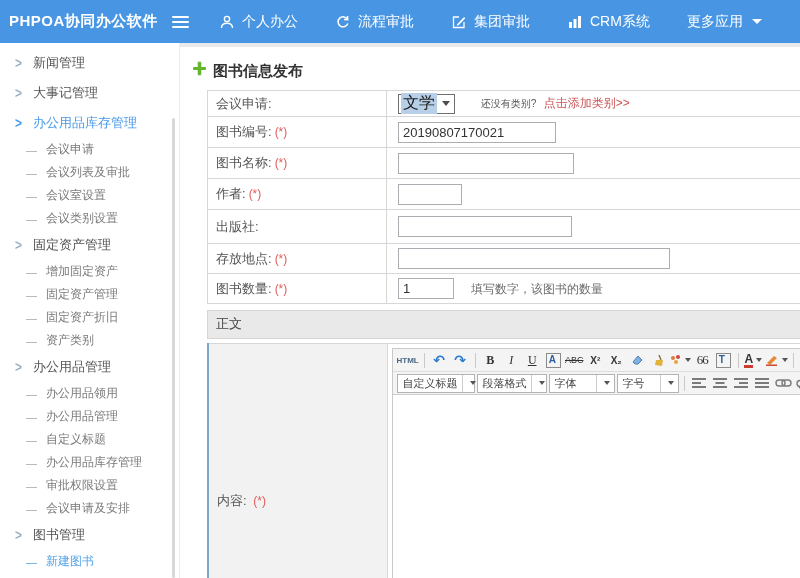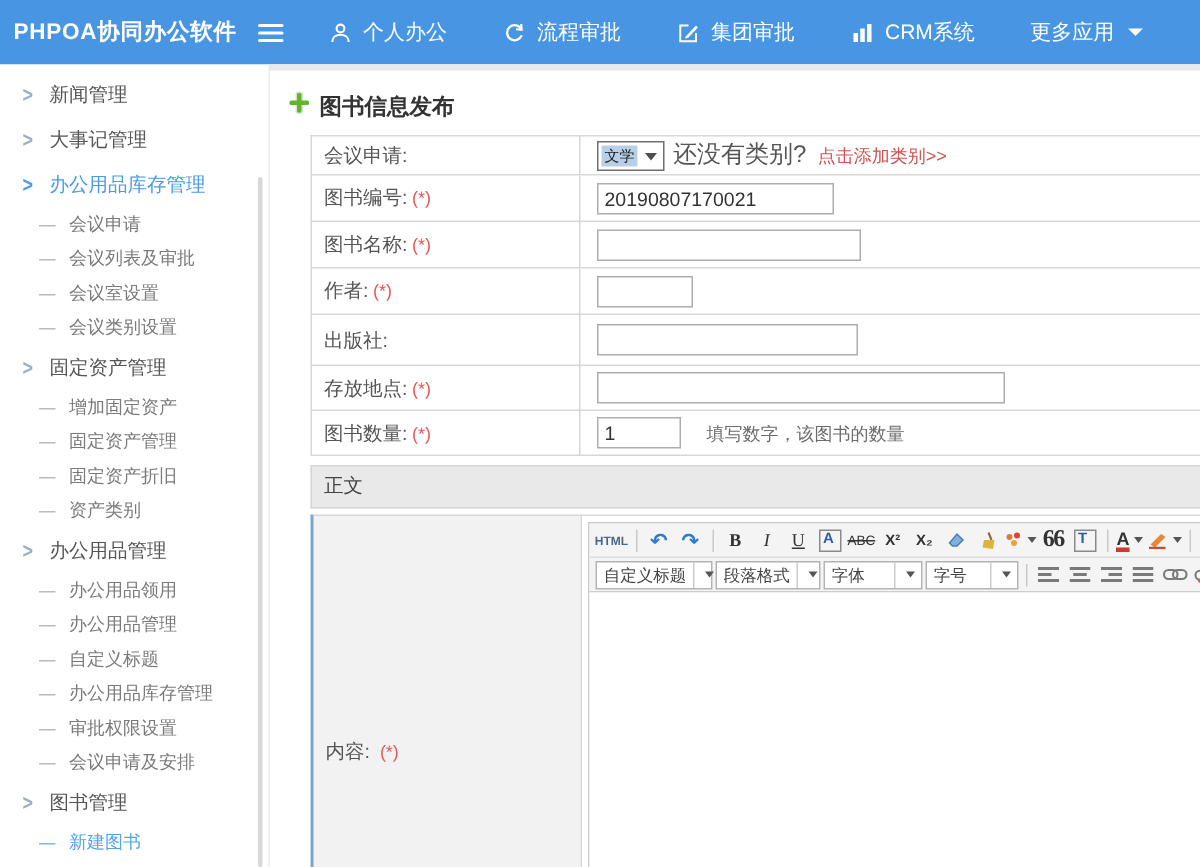--- a/index.html
+++ b/index.html
@@ -43,25 +43,25 @@
   .form-table { border-collapse:collapse; table-layout:fixed; width:620px; margin:11px 0 0 27px; }
   .form-table td { border:1px solid #d7d7d7; font-size:13px; color:#555; padding:0 0 0 8px; background:#fff; }
   .form-table td.val { padding-left:11px; }
   tr.r1 td { height:26px; } tr.r2 td,tr.r3 td,tr.r4 td { height:31px; }
   tr.r5 td { height:34px; } tr.r6 td,tr.r7 td { height:30px; }
   col.c-label { width:179px; } col.c-val { width:441px; }
   .req { color:#e05c5c; margin-left:3px; font-size:12px; }
   .txt-input { height:21px; border:1px solid #abadb3; font-size:13px; color:#333; padding:1px 4px; background:#fff; outline:none; }
   .w158{width:158px;} .w176{width:176px;} .w64{width:64px;} .w174{width:174px;} .w272{width:272px;} .w56{width:56px;}
   .hint { color:#6c6c6c; font-size:12px; margin-left:17px; }
-  .note-plain { color:#555; font-size:16px; margin-left:2px; }
+  .note-plain { color:#555; font-size:10px; margin-left:22px; }
   .note-link { color:#cc5252; font-size:12px; margin-left:4px; cursor:pointer; }
   
   .sel { display:inline-flex; align-items:center; border:1px solid #6f6f6f; background:#fff; height:20px; padding:1px 2px; cursor:pointer; vertical-align:middle; }
-  .sel .sel-text { background:#b8cfe8; color:#1b1b1b; font-size:10px; padding:0 2px; }
+  .sel .sel-text { background:#b8cfe8; color:#1b1b1b; font-size:16px; padding:0 2px; }
   .sel .sel-arrow { width:0; height:0; border-left:4px solid transparent; border-right:4px solid transparent; border-top:5px solid #4d4d4d; margin:0 2px 0 5px; }
 
   
   .section-bar { width:620px; margin:6px 0 4px 27px; background:#e9e9e9; border:1px solid #d6d6d6; font-size:13px; color:#444; padding:4px 8px 5px; }
   .content-table { border-collapse:collapse; table-layout:fixed; width:620px; margin-left:27px; }
   .content-table td { border:1px solid #d7d7d7; vertical-align:top; }
   .content-table td.content-label { width:179px; background:#f2f2f2; border-left:2px solid #7ea6c8; font-size:13px; color:#555; padding:148px 0 0 8px; height:400px; }
   .content-table td.editor-cell { background:#fff; padding:4px; }
 
   
@@ -71,21 +71,21 @@
   .tb-btn { display:inline-flex; align-items:center; justify-content:center; min-width:19px; height:19px; font-size:12px; color:#333; cursor:pointer; border-radius:2px; flex:none; }
   .tb-sep { width:1px; height:15px; background:#c9c9c9; margin:0 3px; flex:none; }
   .b-src { font-size:8px; font-weight:bold; color:#4a6886; letter-spacing:0; }
   .b-undo { color:#2d7bd0; font-size:14px; font-weight:bold; }
   .b-bold { font-weight:bold; font-family:"Liberation Serif",serif; }
   .b-italic { font-style:italic; font-family:"Liberation Serif",serif; }
   .b-under { text-decoration:underline; font-family:"Liberation Serif",serif; }
   .b-boxed { border:1px solid #8a8a8a; font-size:10px; padding:0 2px; min-width:15px; height:15px; color:#2d5e9e; font-weight:bold; }
   .b-strike { font-size:9px; text-decoration:line-through; letter-spacing:0; }
   .b-supsub { font-size:10px; font-weight:bold; }
-  .b-quote { font-family:"Liberation Serif",serif; font-weight:bold; font-size:16px; letter-spacing:-1px; }
+  .b-quote { font-family:"Liberation Serif",serif; font-weight:normal; font-size:13px; letter-spacing:-1px; }
   .b-acolor { font-weight:bold; border-bottom:3px solid #cc3b2f; line-height:1; height:15px; }
   .mini-caret { width:0; height:0; border-left:3px solid transparent; border-right:3px solid transparent; border-top:4px solid #555; margin-left:3px; }
   .tb-select { display:inline-flex; align-items:center; justify-content:space-between; background:#fff; border:1px solid #b3b3b3; height:19px; padding:0 2px 0 5px; font-size:11px; color:#444; cursor:pointer; flex:none; }
   .tb-select .arr-box { display:flex; align-items:center; justify-content:center; border-left:1px solid #ccc; height:100%; padding:0 2px 0 4px; margin-left:4px; }
   .editor-area { height:260px; background:#fff; cursor:text; }
 
   .cut-right { overflow:hidden; }
 </style>
 </head>
 <body>

